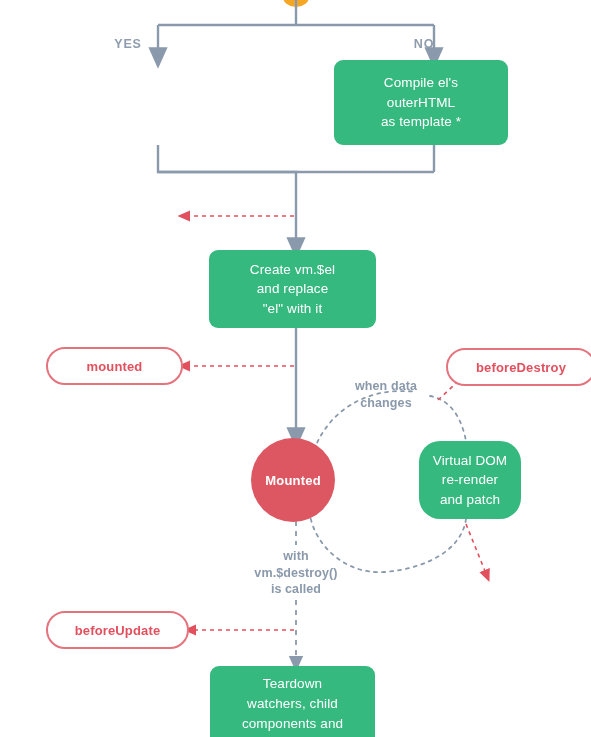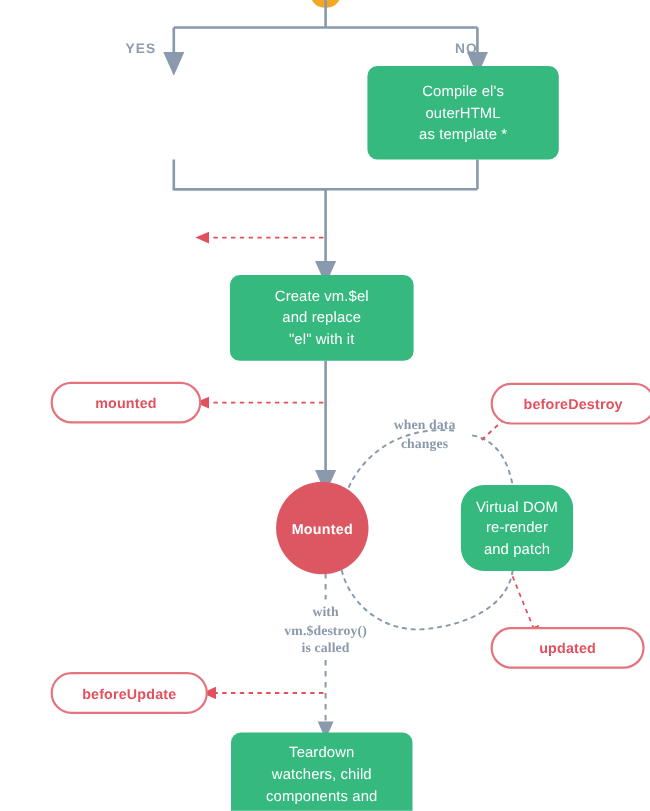--- a/index.html
+++ b/index.html
@@ -67,21 +67,20 @@
     font-size: 12.5px;
     font-weight: bold;
     letter-spacing: 0.9px;
   }
   .edge-label {
     color: #8a99ab;
     font-size: 12.5px;
     font-weight: bold;
     line-height: 1.35;
     letter-spacing: 0.1px;
-    font-family: Liberation Serif, serif;
   }
   .node-text {
     white-space: pre-line;
     display: block;
   }
 </style>
 </head>
 <body>
 
 <div id="diagram-root">
@@ -174,23 +173,20 @@
 
 
   <div class="node hook-pill" style="left:46px; top:347px; width:137px; height:38px;">
     <span>mounted</span>
   </div>
 
   <div class="node hook-pill" style="left:446px; top:348px; width:150px; height:38px;">
     <span>beforeDestroy</span>
   </div>
 
-  <div class="node hook-pill" style="left:446px; top:570px; width:140px; height:38px;">
-    <span>updated</span>
-  </div>
 
   <div class="node hook-pill" style="left:46px; top:611px; width:143px; height:38px;">
     <span>beforeUpdate</span>
   </div>
 
   <div class="node circle-node" style="left:251px; top:438px; width:84px; height:84px;">
     <span>Mounted</span>
   </div>
 
   <div class="node edge-label" style="left:334px; top:378px; width:104px; height:34px;">

